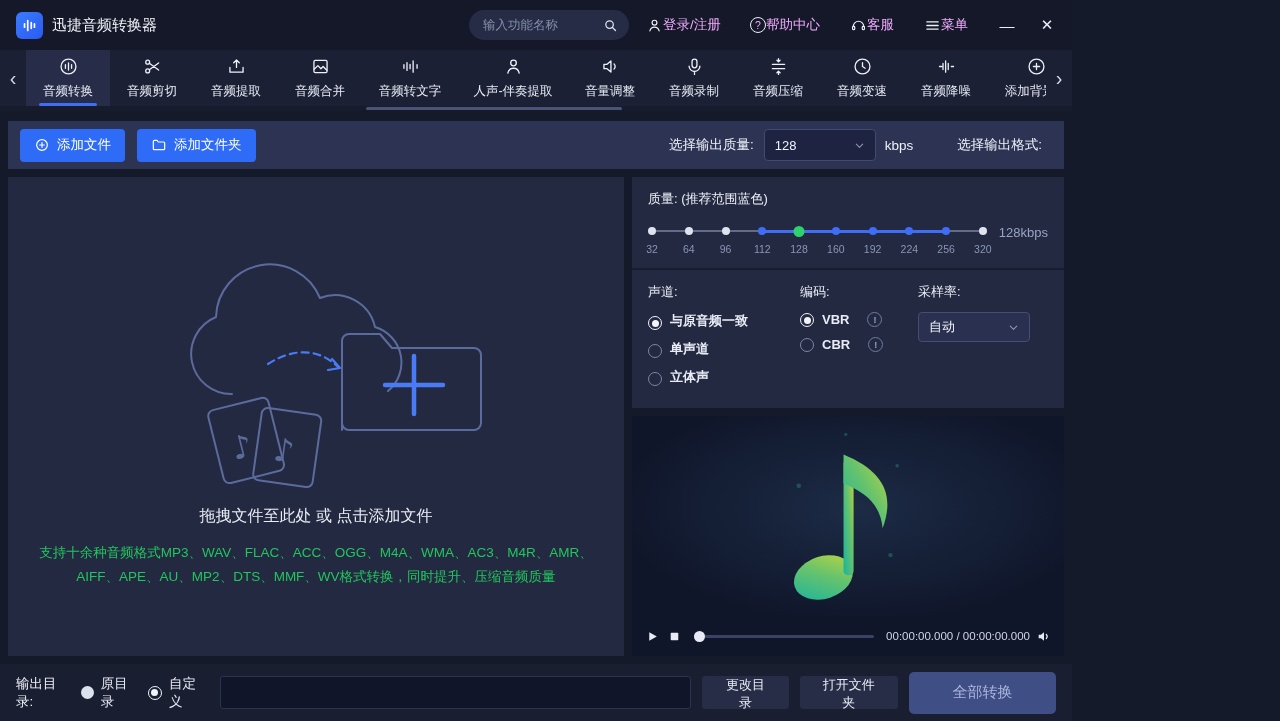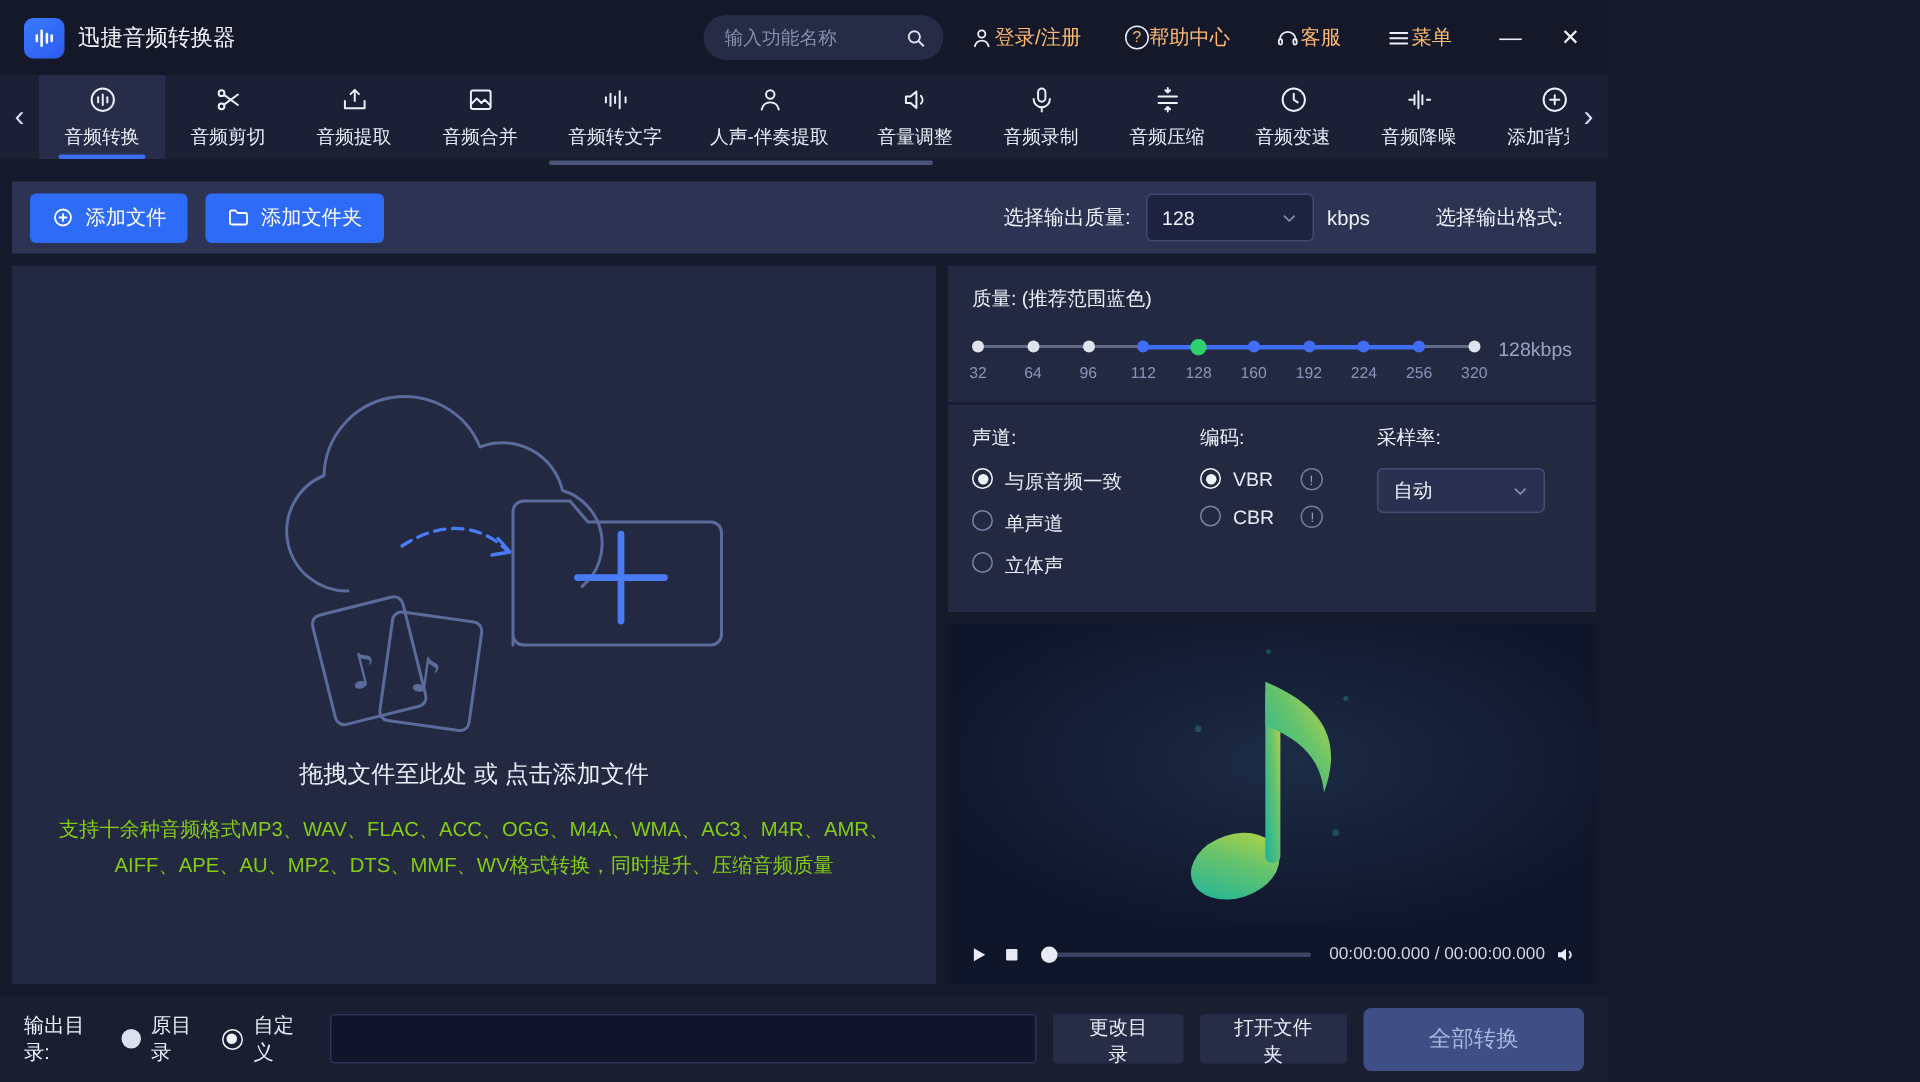--- a/index.html
+++ b/index.html
@@ -14,21 +14,21 @@
   .titlebar { height:50px; background:#141828; display:flex; align-items:center; padding:0 16px; flex:none; }
   .logo { width:27px; height:27px; border-radius:6px; background:linear-gradient(135deg,#3a7bff,#2a5af0);
           display:flex; align-items:center; justify-content:center; margin-right:9px; }
   .logo svg { width:17px; height:17px; stroke:#fff; }
   .app-title { font-size:15px; color:#f2f4fb; }
   .search { margin-left:312px; width:160px; height:30px; background:#262c45; border-radius:15px;
             display:flex; align-items:center; padding:0 11px 0 14px; }
   .search input { flex:1; min-width:0; background:transparent; border:none; outline:none; color:#dfe3f0; font-size:12.5px; }
   .search input::placeholder { color:#848ead; }
   .search svg { width:15px; height:15px; stroke:#dfe3f0; flex:none; }
-  .tb-item { display:flex; align-items:center; gap:0; font-size:13.5px; color:#fdba74; cursor:default;text-align:right; }
+  .tb-item { display:flex; align-items:center; gap:0; font-size:13.5px; color:#f0abfc; cursor:default;text-align:right; }
   .login { margin-left:17px; }
   .tb-item svg { width:17px; height:17px; stroke:#eceff8; }
   .tb-spacer { flex:1; }
   .help { margin-left:0; }
   .service { margin-left:30px; }
   .menu { margin-left:30px; }
   .q-badge { width:16px; height:16px; border:1.4px solid #eceff8; border-radius:50%;
              display:flex; align-items:center; justify-content:center; font-size:10.5px; }
   .win-btn { margin-left:30px; font-size:15px; color:#eceff8; width:18px; text-align:center; cursor:default; }
   .win-close { margin-left:22px; }
@@ -63,21 +63,21 @@
   .select svg { width:11px; height:11px; stroke:#8b94b8; fill:none; }
   .sel-q { width:112px; margin-right:9px; }
   .unit { font-size:13.5px; color:#eef1fa; margin-right:44px; }
   .sel-f { width:222px; }
 
   
   .main { flex:1; display:flex; gap:8px; margin:0 8px; min-height:0; }
   .dropzone { flex:1; background:#232940; display:flex; flex-direction:column; align-items:center;
               justify-content:center; }
   .dz-title { font-size:16px; color:#eaedf7; margin-top:14px; }
-  .dz-sub { font-size:13.5px; color:#84cc16; width:566px; text-align:center; line-height:1.75; margin-top:14px; }
+  .dz-sub { font-size:13.5px; color:#22c55e; width:566px; text-align:center; line-height:1.75; margin-top:14px; }
 
   .right { width:432px; display:flex; flex-direction:column; flex:none; }
   .card { background:#232940; }
   .q-card { padding:13px 16px 6px; flex:none; }
   .q-title { font-size:13px; color:#edf0f9; margin-bottom:12px; }
   .q-row { display:flex; align-items:flex-start; }
   .slider { position:relative; flex:1; height:42px; margin:0 8px 0 4px; cursor:default; }
   .track { position:absolute; left:0; right:0; top:10px; height:2px; background:#9aa2bf; opacity:.55; }
   .track-rec { position:absolute; left:33.33%; width:55.56%; top:9.5px; height:3px; background:#3f6df5; }
   .dot { position:absolute; top:7px; width:8px; height:8px; border-radius:50%; background:#dfe3ee; transform:translateX(-50%); }
@@ -86,21 +86,21 @@
   .tick { position:absolute; top:23px; transform:translateX(-50%); font-size:10.5px; color:#8b94b8; }
   .q-current { font-size:13px; color:#9aa3c4; margin-top:5px; margin-left:8px; flex:none; }
 
   .divider { height:2px; background:#171c2e; flex:none; }
 
   .opt-card { padding:13px 16px 12px; display:flex; flex:none; }
   .opt-col h4 { font-size:13px; font-weight:normal; color:#edf0f9; margin-bottom:11px; }
   .col-ch { width:152px; }
   .col-en { width:118px; }
   .col-sr { flex:1; }
-  .radio-row { display:flex; align-items:flex-start; gap:8px; margin:10px 0; font-size:13px; color:#e9ecf6; }
+  .radio-row { display:flex; align-items:flex-end; gap:8px; margin:10px 0; font-size:13px; color:#e9ecf6;font-weight:bold; }
   .radio { width:14px; height:14px; border-radius:50%; border:1.5px solid #7b84a8; position:relative; flex:none; }
   .radio.sel { border-color:#f2f4fa; }
   .radio.sel::after { content:""; position:absolute; inset:2.5px; border-radius:50%; background:#f2f4fa; }
   .info { width:15px; height:15px; border-radius:50%; border:1.2px solid #707a9e; color:#9aa3c4;
           font-size:9px; display:flex; align-items:center; justify-content:center; margin-left:10px; flex:none; }
   .sr-select { width:112px; height:30px; background:#2a3150; border:1px solid #454d75; border-radius:4px;
                display:flex; align-items:center; justify-content:space-between; padding:0 10px;
                font-size:13px; color:#f0f3fb; margin-top:2px; cursor:default; }
   .sr-select svg { width:11px; height:11px; stroke:#8b94b8; fill:none; }
 

